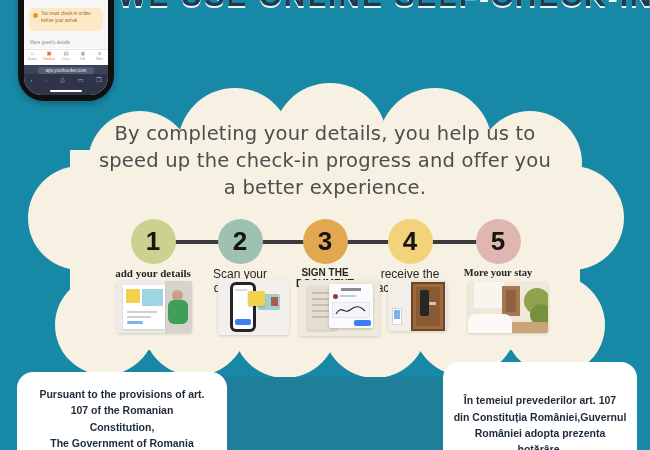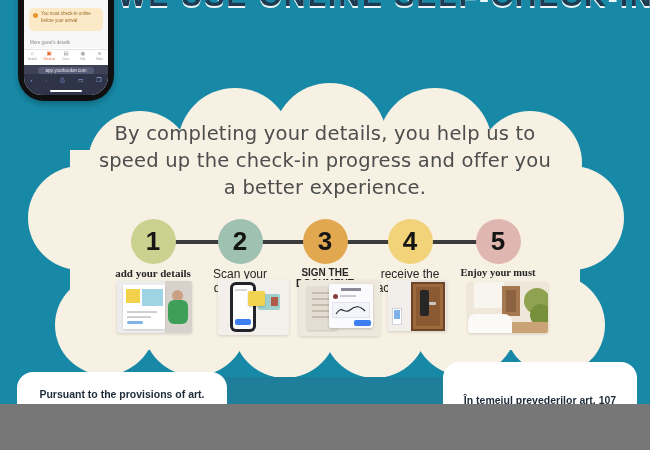--- a/index.html
+++ b/index.html
@@ -1,17 +1,17 @@
 <!DOCTYPE html>
 <html style="--bg: #1789a7; --cloud: #f7f1e4; --title: #1d3b52; --panel: #1f7e9a; --footer_text: #0d6076;"><head>
 <meta charset="utf-8">
 <style>
   html,body{margin:0;padding:0;background:#777;}
   .stage{
-    position:relative;width:650px;height:404px;overflow:hidden;
+    position:relative;width:650px;height:450px;overflow:hidden;
     background:var(--bg,#1789a7);
     font-family:"Liberation Sans",sans-serif;
   }
   
   .headline{
     position:absolute;top:-21px;left:118px;width:532px;margin:0;
     font-size:30px;font-weight:800;letter-spacing:2px;text-align:center;
     color:var(--title,#1d3b52);
     text-shadow:0 2px 0 rgba(255,255,255,.92);
     white-space:nowrap;
@@ -236,21 +236,21 @@
   <div class="step" style="left:277px;">
     <div class="step-circle" style="background: rgb(226, 168, 80);">3</div>
     <div class="step-label lbl-sans-b">SIGN THE DOCUMENT</div>
   </div>
   <div class="step" style="left:362px;">
     <div class="step-circle" style="background: rgb(242, 211, 121);">4</div>
     <div class="step-label lbl-sans">receive the access code</div>
   </div>
   <div class="step" style="left:450px;">
     <div class="step-circle" style="background: rgb(223, 182, 176);">5</div>
-    <div class="step-label lbl-serif-sm">Enjoy your must</div>
+    <div class="step-label lbl-serif-sm">More your stay</div>
   </div>
 
   <div class="photo p1">
     <div class="bgph"></div>
       <div class="head"></div>
       <div class="body"></div>
     <div class="page"></div>
       <div class="yel"></div>
       <div class="blu"></div>
     <div class="l1"></div>

